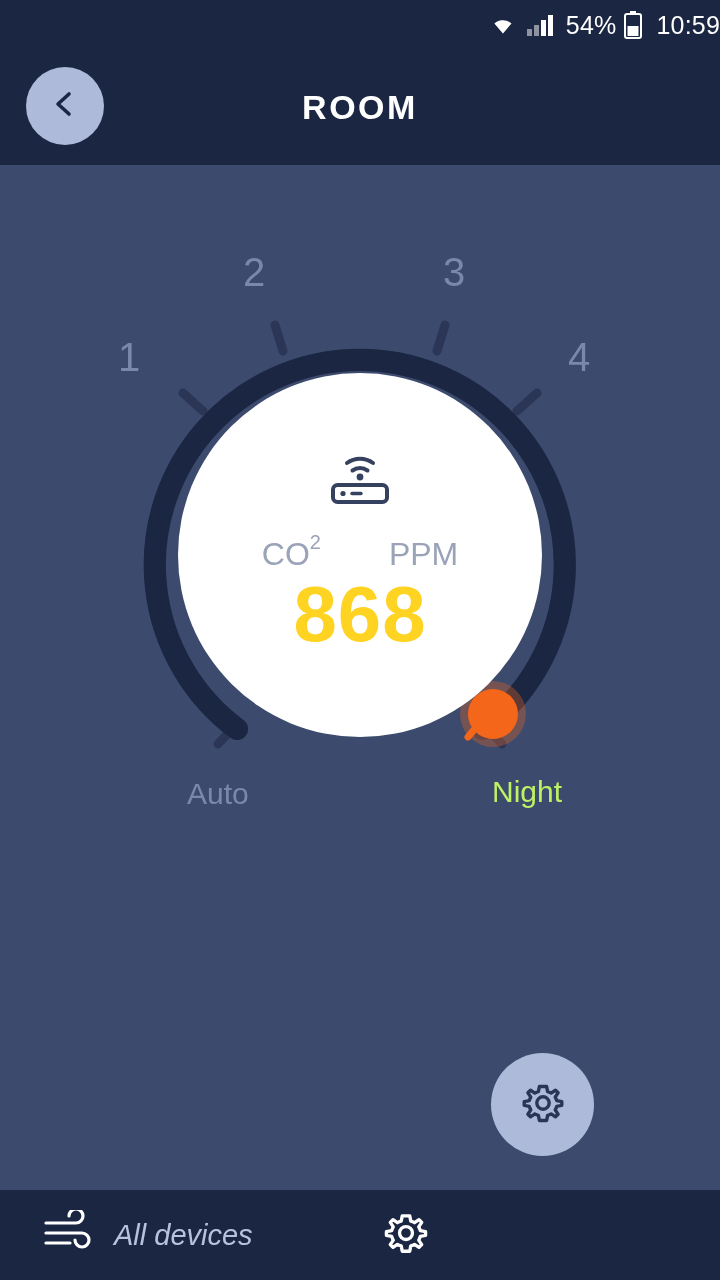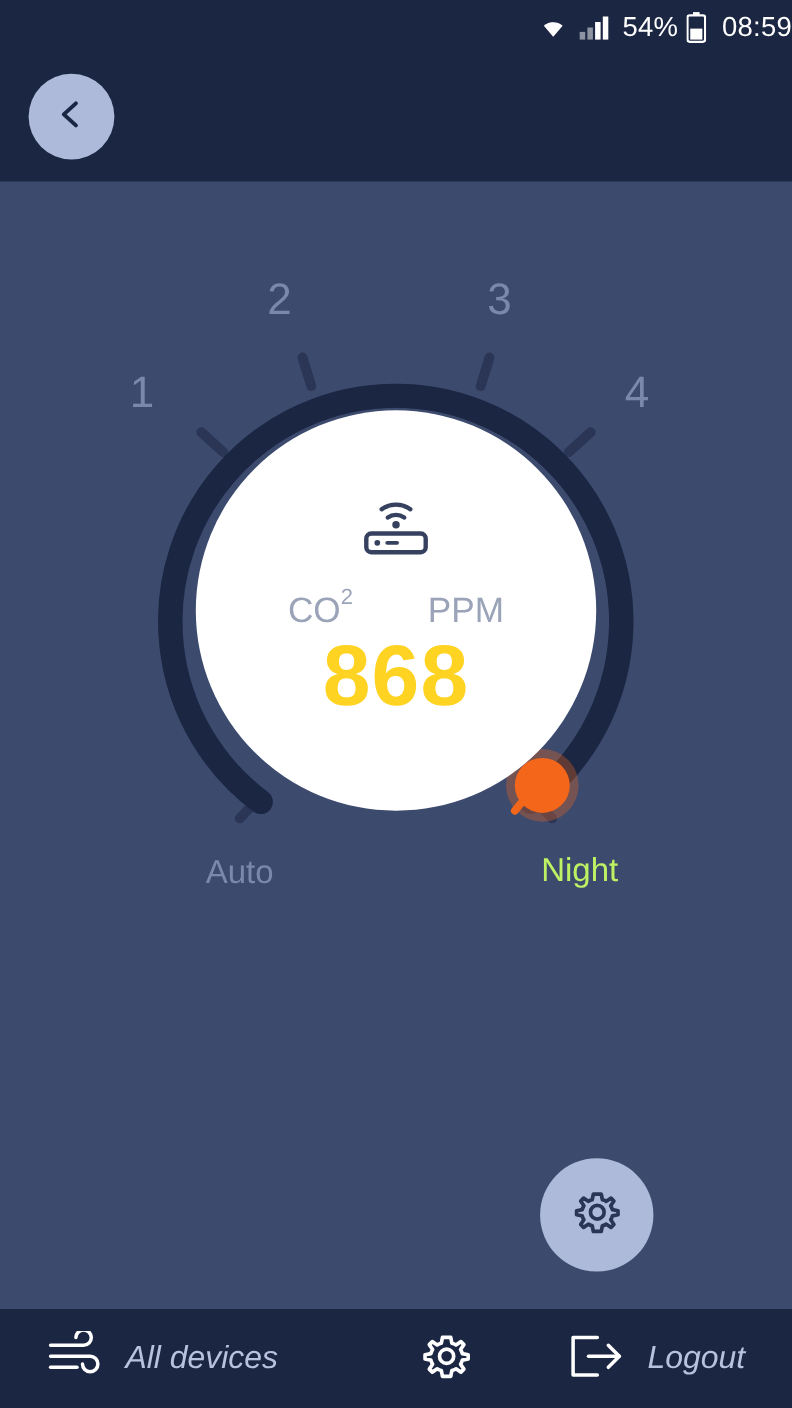--- a/index.html
+++ b/index.html
@@ -224,31 +224,32 @@
       </svg>
     </span>
     <span class="sb-text sb-battpct">54%</span>
     <span class="sb-icon">
       <svg width="18" height="28" viewBox="0 0 18 28">
         <rect x="6" y="0" width="6" height="3" fill="#ffffff"></rect>
         <rect x="1" y="3" width="16" height="24" rx="2" fill="none" stroke="#ffffff" stroke-width="2"></rect>
         <rect x="3.5" y="15" width="11" height="10" fill="#ffffff"></rect>
       </svg>
     </span>
-    <span class="sb-text sb-time">08:59</span>
+    <span class="sb-text sb-time">10:59</span>
   </div>
 
   <div class="header">
     <div class="back-btn">
       <span>
         <svg width="34" height="34" viewBox="0 0 34 34">
           <polyline points="21,7 10,17 21,27" fill="none" stroke="#1b2642" stroke-width="3.6" stroke-linecap="round" stroke-linejoin="round"></polyline>
         </svg>
       </span>
     </div>
+    <div class="page-title">ROOM</div>
   </div>
 
   <div class="dial-wrap">
 
     <svg class="dial-svg" width="720" height="600" viewBox="0 0 720 600">
 
       <g stroke="#2b3556" stroke-width="9" stroke-linecap="round">
         <line x1="183" y1="168" x2="203" y2="186"></line>
         <line x1="275" y1="100" x2="283" y2="126"></line>
         <line x1="445" y1="100" x2="437" y2="126"></line>
@@ -325,28 +326,16 @@
         <svg width="50" height="50" viewBox="0 0 48 48">
           <g fill="none" stroke="#ffffff" stroke-width="3.2" stroke-linejoin="round">
             <path d="M24 7.5 l3.6 0 1 5.1 a12 12 0 0 1 3.6 1.5 l4.3-2.9 2.6 2.6 -2.9 4.3 a12 12 0 0 1 1.5 3.6 l5.1 1 0 3.6 -5.1 1 a12 12 0 0 1 -1.5 3.6 l2.9 4.3 -2.6 2.6 -4.3-2.9 a12 12 0 0 1 -3.6 1.5 l-1 5.1 -3.6 0 -3.6 0 -1-5.1 a12 12 0 0 1 -3.6-1.5 l-4.3 2.9 -2.6-2.6 2.9-4.3 a12 12 0 0 1 -1.5-3.6 l-5.1-1 0-3.6 5.1-1 a12 12 0 0 1 1.5-3.6 l-2.9-4.3 2.6-2.6 4.3 2.9 a12 12 0 0 1 3.6-1.5 l1-5.1 3.6 0 z"></path>
             <circle cx="24" cy="24" r="6.2"></circle>
           </g>
         </svg>
       </span>
       <span class="nav-label"></span>
     </div>
 
-    <div class="nav-item nav-logout">
-      <span>
-        <svg width="56" height="46" viewBox="0 0 56 46">
-          <g fill="none" stroke="#ffffff" stroke-width="3.2" stroke-linecap="round" stroke-linejoin="round">
-            <path d="M28 6 H6 V40 H28"></path>
-            <line x1="20" y1="23" x2="48" y2="23"></line>
-            <polyline points="38,13 48,23 38,33"></polyline>
-          </g>
-        </svg>
-      </span>
-      <span class="nav-label">Logout</span>
-    </div>
 
   </div>
 
 </div>
 
 </body></html>

